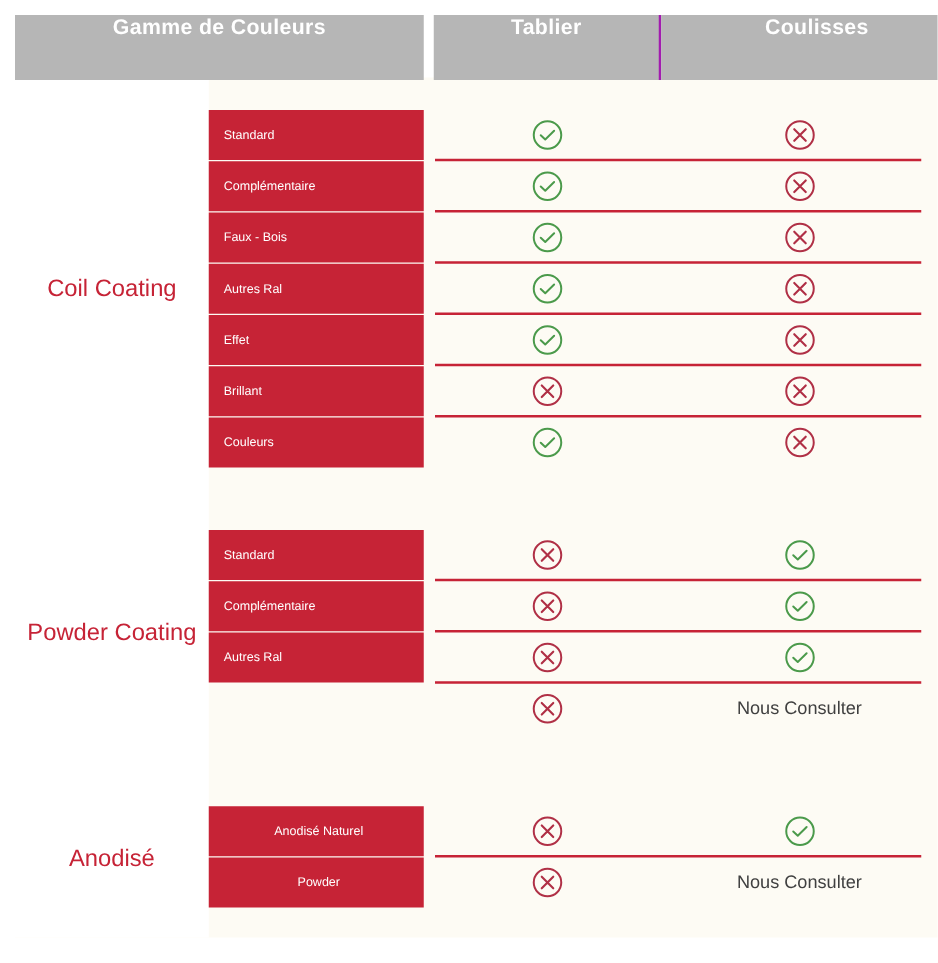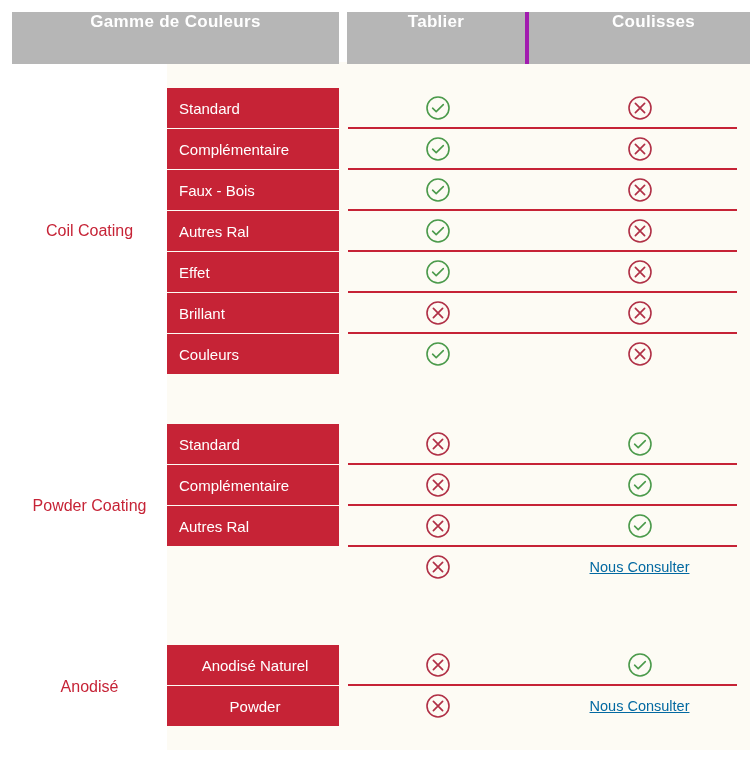--- a/index.html
+++ b/index.html
@@ -54,36 +54,36 @@
     color: #ffffff;
     font-weight: bold;
     font-size: 17px;
     letter-spacing: .3px;
     display: flex;
     align-items: flex-start;
     justify-content: center;
     box-sizing: border-box;
   }
   .hcell-1 { left: 12px;  width: 327px; }
-  .hcell-2 { left: 347px; width: 182px; border-right: 4px solid #a21caf; }
+  .hcell-2 { left: 347px; width: 182px; border-right: 2px solid #a21caf; }
   .hcell-3 { left: 529px; width: 221px; padding-left: 28px; }
 
   
   .group {
     position: absolute;
     left: 0;
     width: 750px;
   }
   .group-label {
     position: absolute;
     left: 12px;
     width: 155px;
     text-align: center;
     color: #c62336;
-    font-size: 16px;
+    font-size: 19px;
     line-height: 1.2;
   }
   .rows {
     position: absolute;
     left: 167px;
     top: 0;
     width: 583px;
   }
   .row {
     position: relative;
@@ -93,21 +93,21 @@
   .row:last-child { margin-bottom: 0; }
 
   .rowlabel {
     position: absolute;
     left: 0;
     top: 0;
     width: 172px;
     height: 40px;
     background: #c62336;
     color: #ffffff;
-    font-size: 15px;
+    font-size: 10px;
     display: flex;
     align-items: center;
     box-sizing: border-box;
     padding-left: 12px;
   }
   .rows.center-labels .rowlabel {
     justify-content: center;
     padding-left: 4px;
     text-align: right;
   }
@@ -126,23 +126,22 @@
   .divider {
     position: absolute;
     left: 181px;
     width: 389px;
     height: 2px;
     background: #c62336;
     bottom: -1px;
   }
 
   .consult {
-    color: #0369a1;
+    color: #404040;
     font-size: 14.5px;
-    text-decoration: underline;
   }
 
   svg.mark { display: block; }
 </style>
 </head>
 <body>
 
 <div class="page">
 
   <div class="cream-bg"></div>

